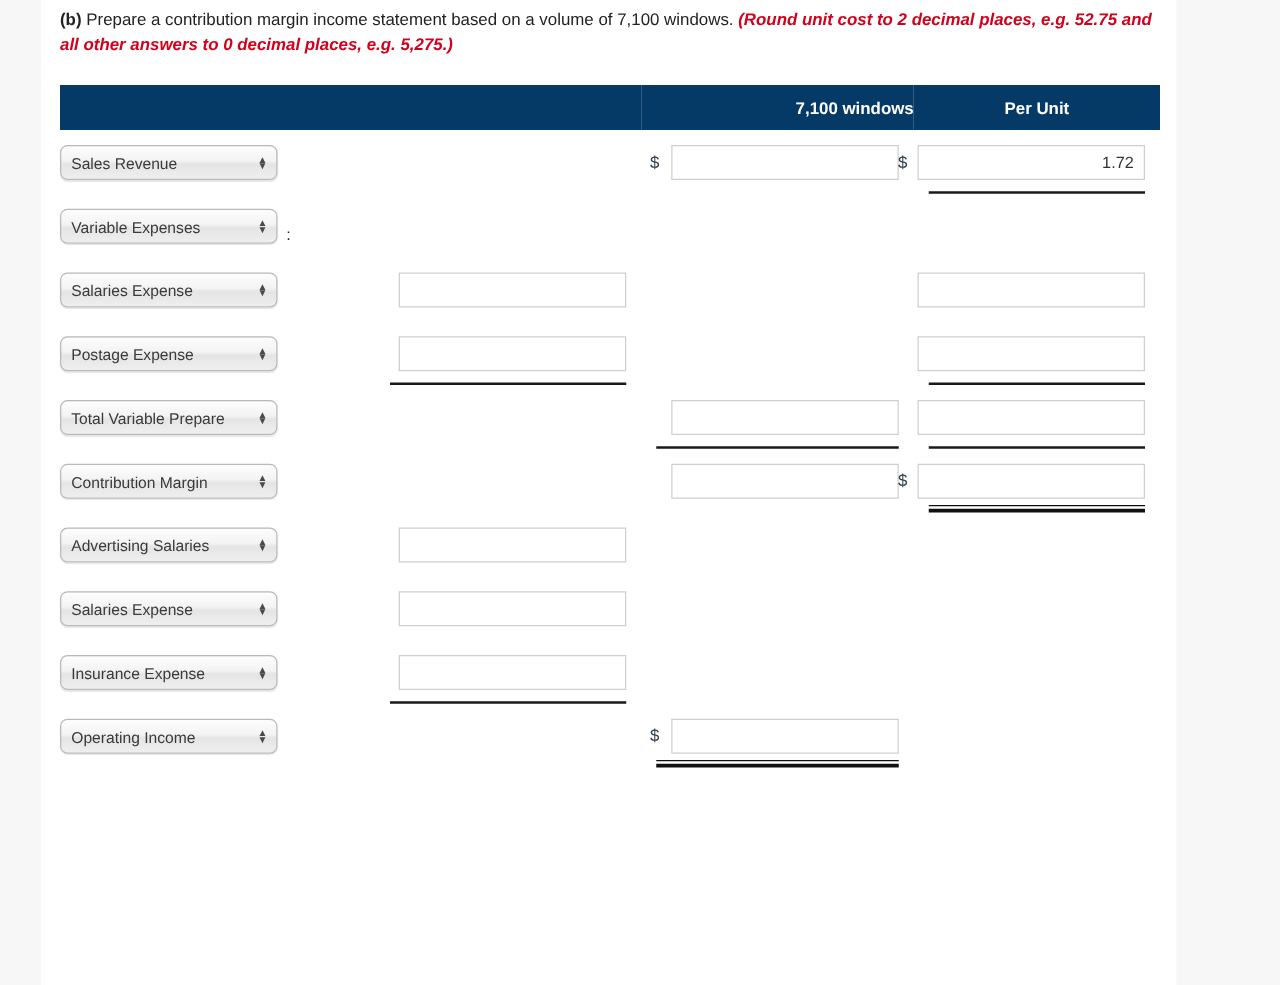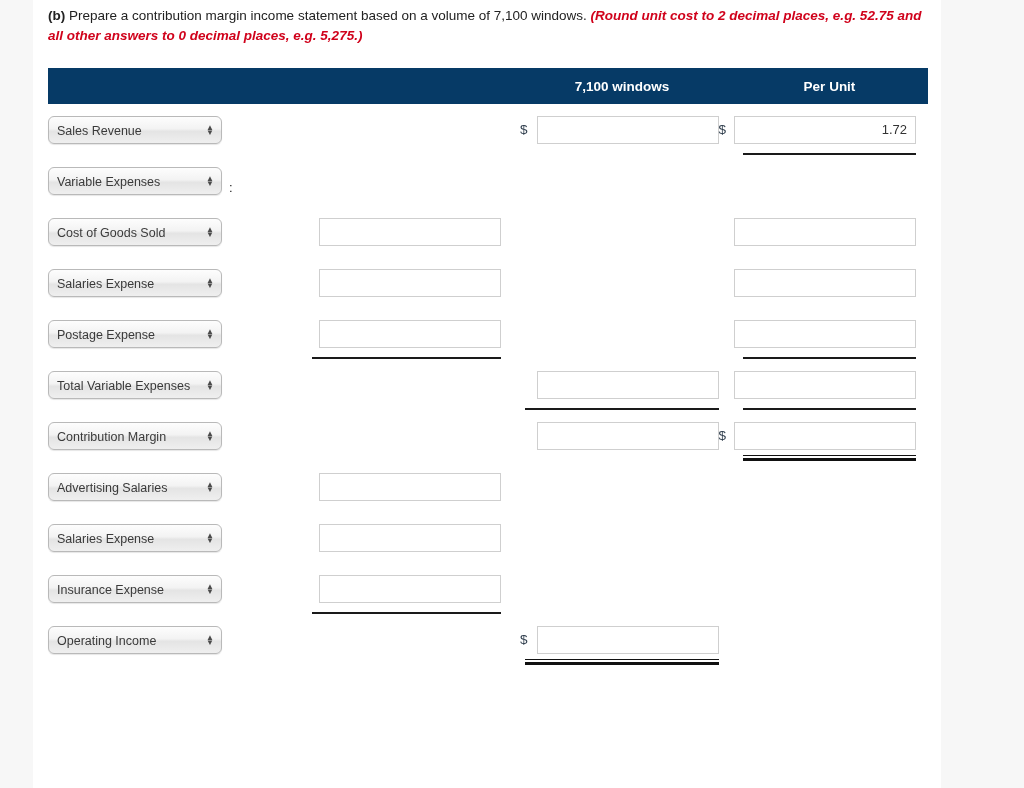--- a/index.html
+++ b/index.html
@@ -61,21 +61,21 @@
   
   thead tr { background: #063a66; height: 36px; }
   thead th {
     color: #ffffff;
     font-size: 13.5px;
     font-weight: bold;
     text-align: center;
   }
   th.h-label  { width: 252px; }
   th.h-colA   { width: 213px; }
-  th.h-colB   { width: 218px; }
+  th.h-colB   { width: 218px; text-align: right; }
   th.h-colC   { width: 197px; }
 
   
   tbody tr { height: 51px; }
 
   
   td.c-label { width: 252px; padding-left: 12px; }
   .sel-wrap { display: flex; align-items: flex-end; }
   .acct-select {
     position: relative;
@@ -223,46 +223,20 @@
             <td class="c-money">
               <div class="money-cell"></div>
             </td>
             <td class="c-money">
               <div class="money-cell"></div>
             </td>
           </tr>
           <tr>
             <td class="c-label">
               <div class="sel-wrap">
-                <div class="acct-select"><span>Cost of Goods Sold</span><span class="stepper">
-                    <i>▲</i>
-                    <i>▼</i>
-                  </span></div>
-                <span class="colon"></span>
-              </div>
-            </td>
-            <td class="c-money">
-              <div class="money-cell">
-                <span class="dollar hidden"></span>
-                <input class="amt-input" type="text" value="" style="">
-              </div>
-            </td>
-            <td class="c-money">
-              <div class="money-cell"></div>
-            </td>
-            <td class="c-money">
-              <div class="money-cell">
-                <span class="dollar hidden"></span>
-                <input class="amt-input" type="text" value="" style="">
-              </div>
-            </td>
-          </tr>
-          <tr>
-            <td class="c-label">
-              <div class="sel-wrap">
                 <div class="acct-select"><span>Salaries Expense</span><span class="stepper">
                     <i>▲</i>
                     <i>▼</i>
                   </span></div>
                 <span class="colon"></span>
               </div>
             </td>
             <td class="c-money">
               <div class="money-cell">
                 <span class="dollar hidden"></span>
@@ -303,21 +277,21 @@
               <div class="money-cell">
                 <span class="dollar hidden"></span>
                 <input class="amt-input" type="text" value="" style="">
               </div>
               <span class="rule single"></span>
             </td>
           </tr>
           <tr>
             <td class="c-label">
               <div class="sel-wrap">
-                <div class="acct-select"><span>Total Variable Expenses</span><span class="stepper">
+                <div class="acct-select"><span>Total Variable Prepare</span><span class="stepper">
                     <i>▲</i>
                     <i>▼</i>
                   </span></div>
                 <span class="colon"></span>
               </div>
             </td>
             <td class="c-money">
               <div class="money-cell"></div>
             </td>
             <td class="c-money">

